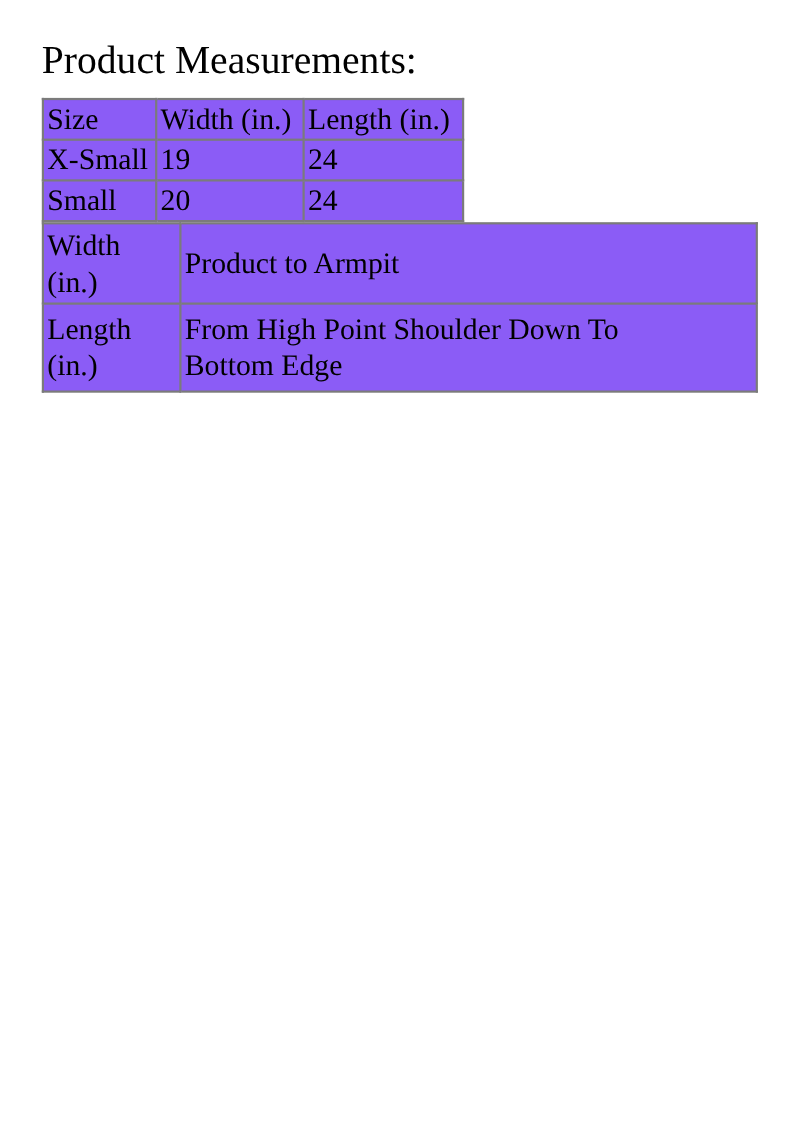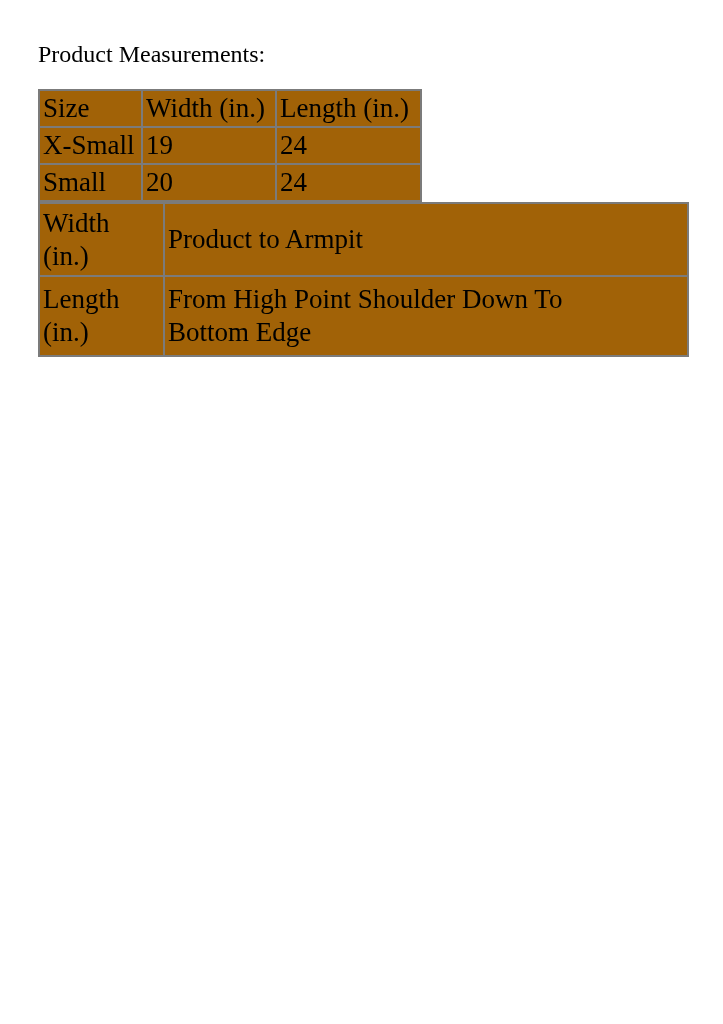--- a/index.html
+++ b/index.html
@@ -11,21 +11,21 @@
     height: 1024px;
     background: #ffffff;
     color: #000000;
     font-family: "Liberation Serif", serif;
     overflow: hidden;
   }
   .page {
     padding: 34px 34px 0 38px;
   }
   .heading {
-    font-size: 24px;
+    font-size: 36px;
     font-weight: 400;
     line-height: 41px;
     margin: 0;
     letter-spacing: 0;
   }
   #product-title {
     margin: 0 0 14px 0;
   }
   #description-title {
     margin: 101px 0 14px 0;
@@ -33,21 +33,21 @@
   table {
     border-collapse: collapse;
     table-layout: fixed;
   }
   td {
     border: 2px solid #7b7b7b;
     font-size: 27px;
     line-height: 31px;
     padding: 1px 2px 1px 3px;
     vertical-align: middle;
-    background: #a16207;
+    background: #8b5cf6;
     overflow: visible;
   }
   .measurements-table {
     width: 382px;
   }
   .measurements-table tr {
     height: 37px;
   }
   .measurements-table td {
     white-space: nowrap;

